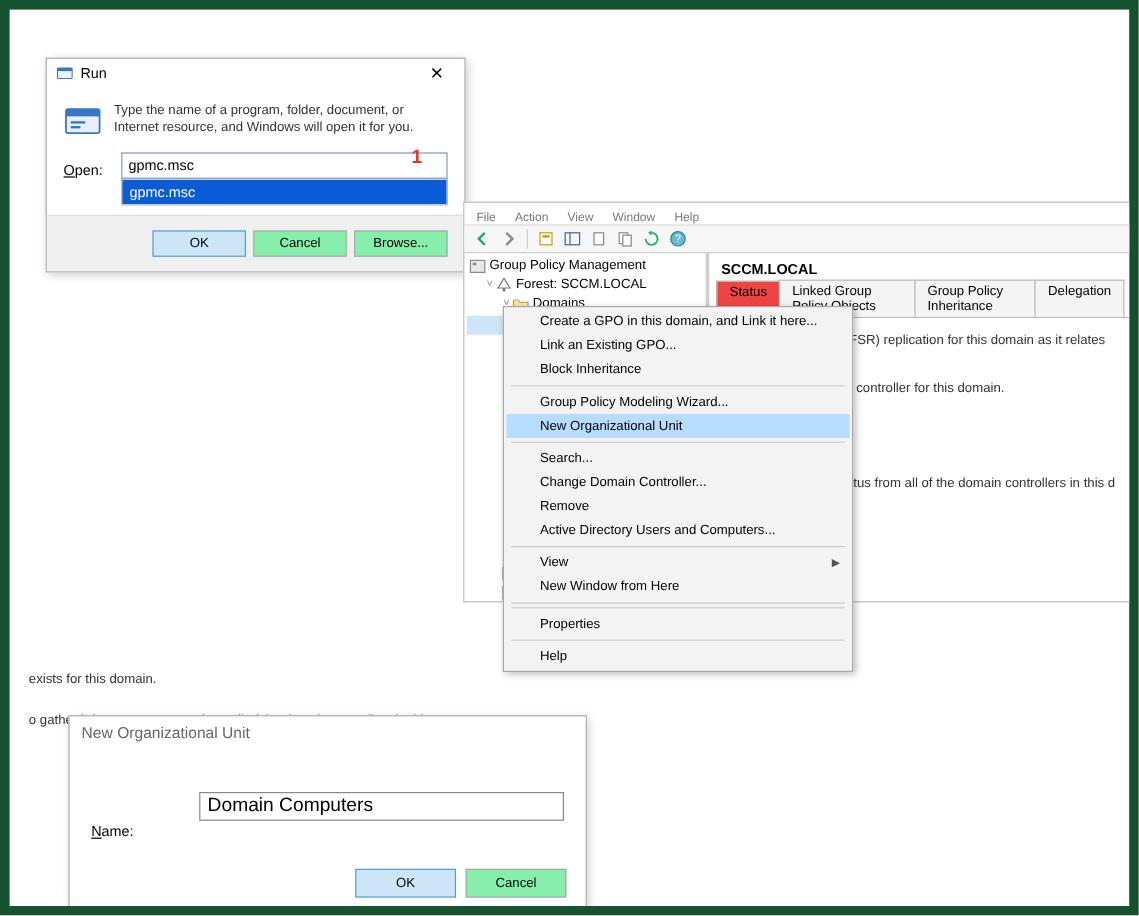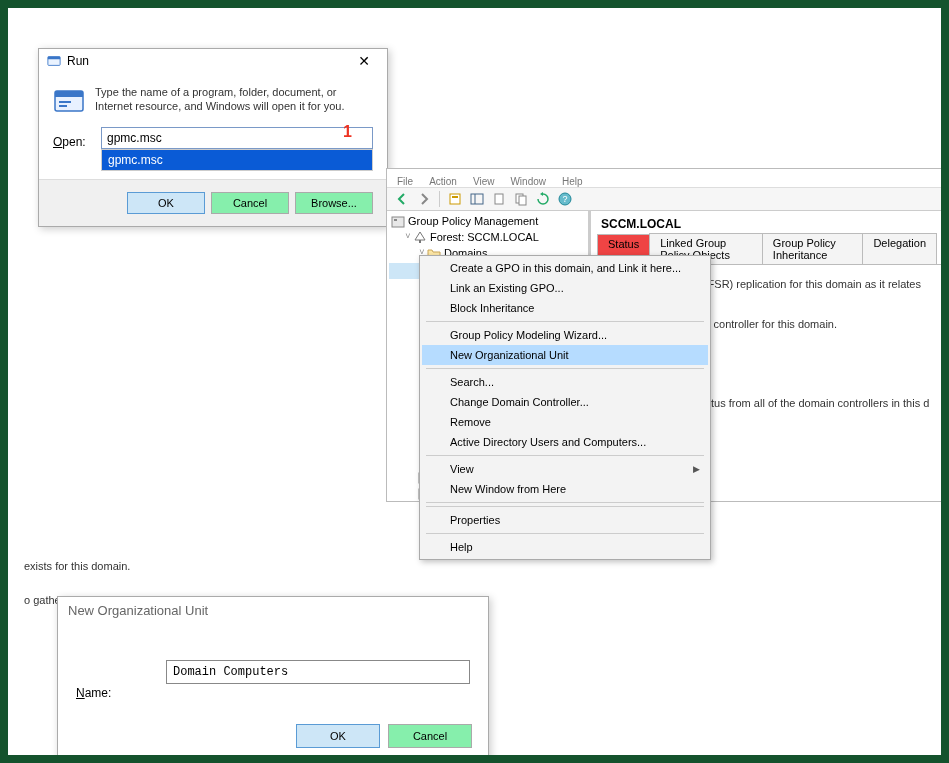--- a/index.html
+++ b/index.html
@@ -65,21 +65,21 @@
   .frag { position: absolute; font-size: 11px; color: #333; white-space: nowrap; }
   .frag1 { top: 552px; left: 16px; }
   .frag2 { top: 586px; left: 16px; width: 400px; overflow: hidden; }
 
   
   .newou { position: absolute; top: 588px; left: 49px; width: 432px; background: #fff; border: 1px solid #aaa; box-shadow: 2px 2px 8px rgba(0,0,0,.2); font-size: 12px; }
   .newou-title { padding: 6px 10px; color: #666; font-size: 13px; }
   .newou-body { padding: 20px 18px 10px 18px; display: flex; align-items: center; }
   .newou-label { width: 90px; font-size: 12px; margin-top: 42px; }
   .newou-label u { text-decoration: underline; }
-  .newou-input { flex: 1; height: 24px; border: 1px solid #888; padding: 0 6px; font-size: 12px; font-family: Liberation Mono, monospace; }
+  .newou-input { flex: 1; height: 24px; border: 1px solid #888; padding: 0 6px; font-size: 16px; }
   .newou-buttons { display: flex; justify-content: flex-end; gap: 8px; padding: 14px 16px; }
   .newou-buttons .win-btn { min-width: 84px; height: 24px; }
 
   
   .sm-ico { width: 14px; height: 14px; }
 </style>
 </head>
 <body>
 
 <div class="canvas">

